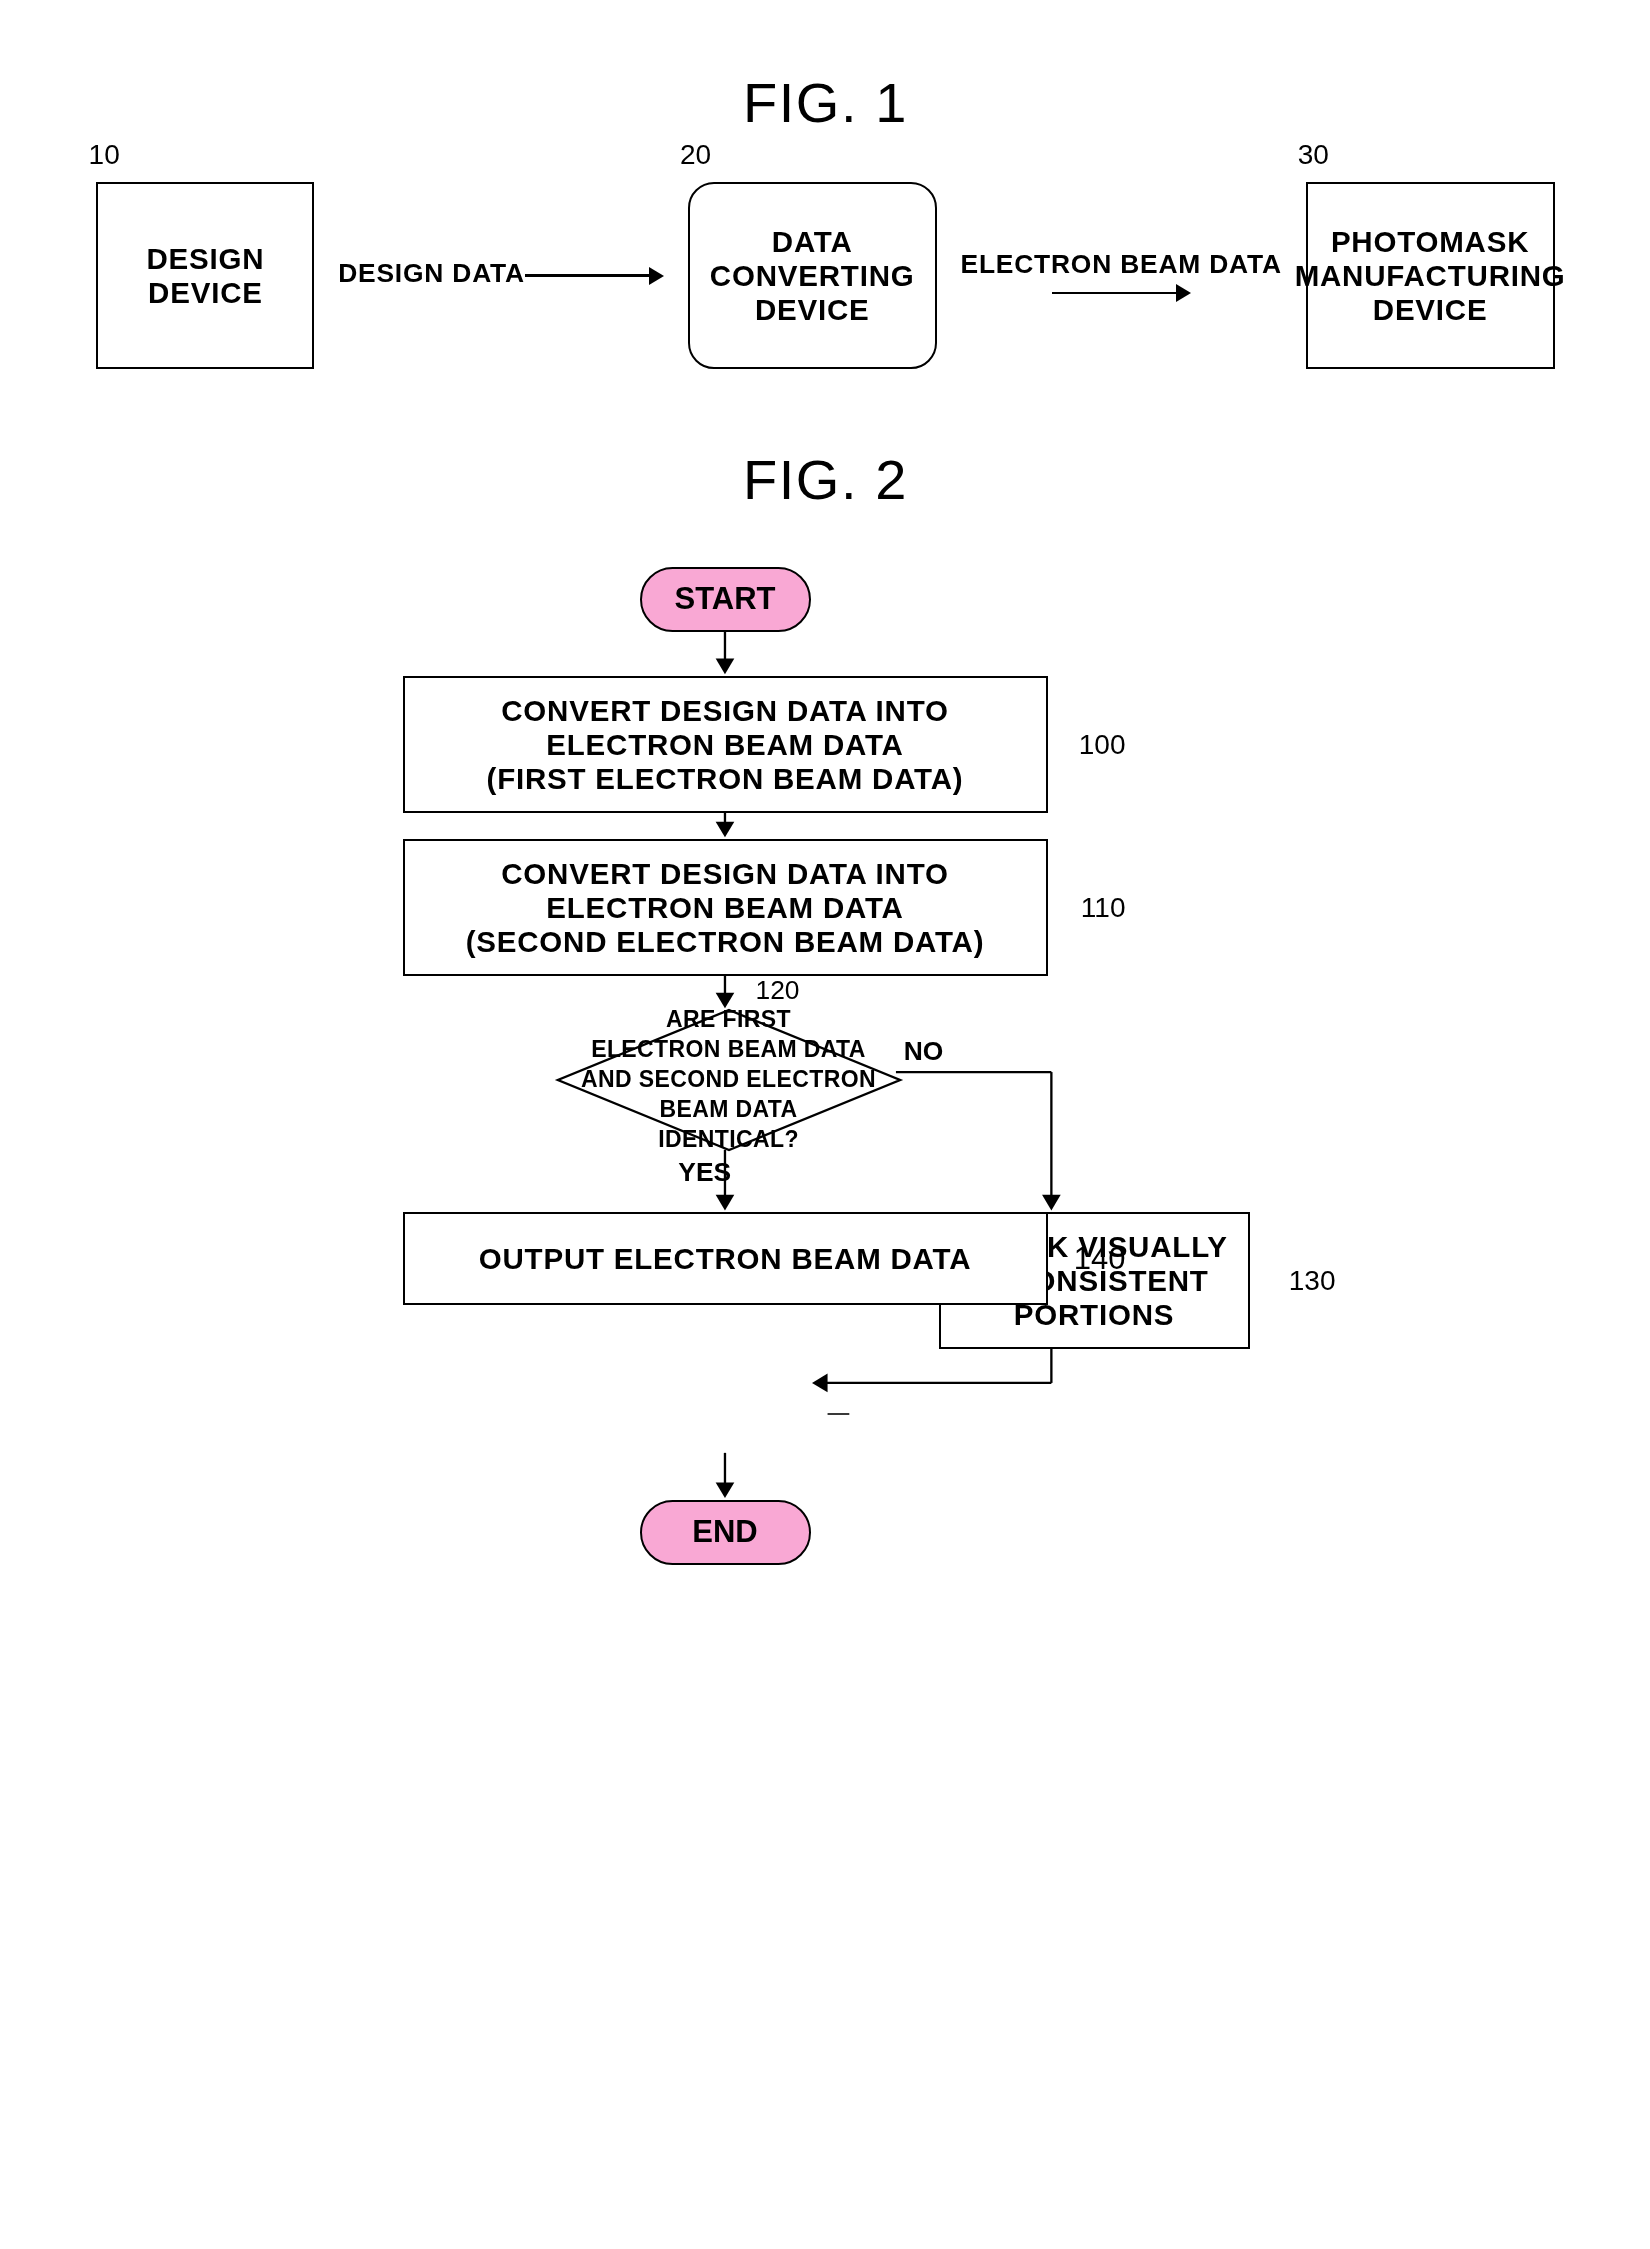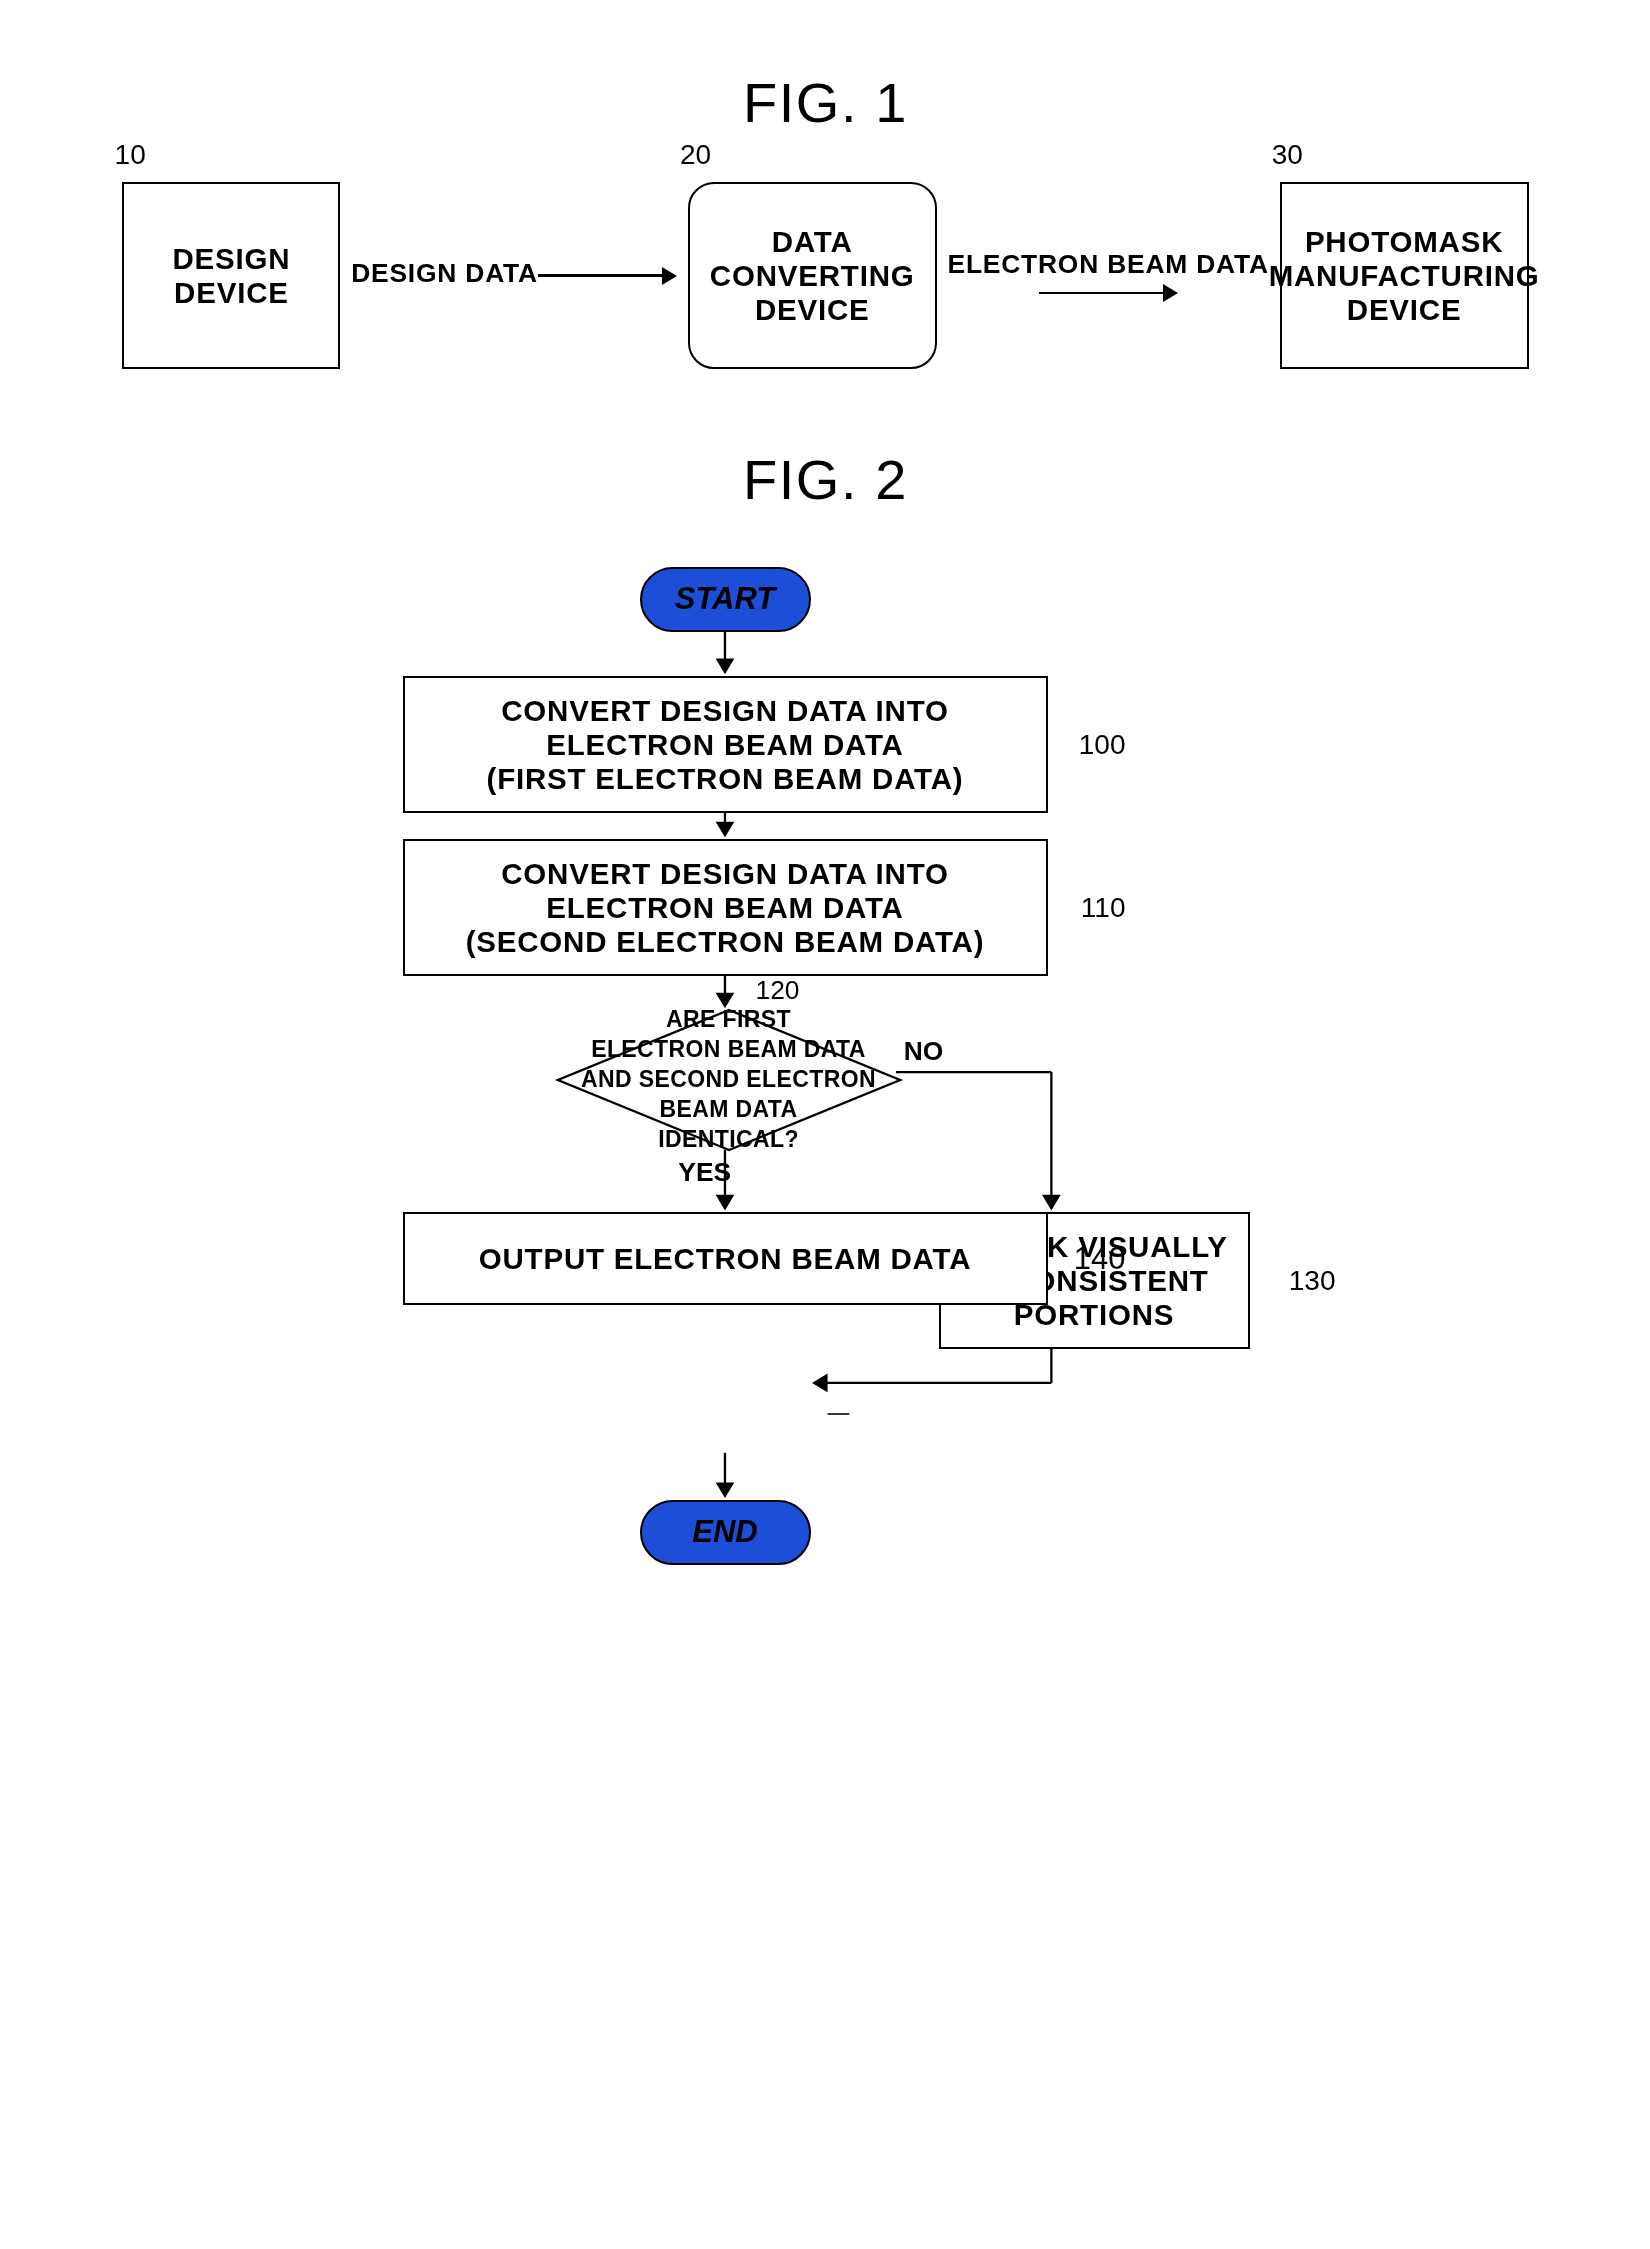--- a/index.html
+++ b/index.html
@@ -26,21 +26,21 @@
       font-size: 56px;
       font-weight: normal;
       letter-spacing: 1.6px;
       margin-bottom: 47px;
     }
 
     .fig1-container {
       display: flex;
       align-items: center;
       justify-content: center;
-      gap: 3px;
+      gap: 16px;
       margin-bottom: 78px;
       position: relative;
     }
 
     .box {
       border: 2.3px solid #000;
       display: flex;
       align-items: center;
       justify-content: center;
       text-align: center;
@@ -128,23 +128,22 @@
     }
 
     .oval {
       border: 2.3px solid #000;
       border-radius: 47px;
       display: flex;
       align-items: center;
       justify-content: center;
       font-size: 31px;
       font-weight: bold;
-      background: #1d4ed8;
+      background: #f9a8d4;
       padding: 14px 39px;
-      font-style: italic;
     }
 
     .diamond {
       width: 342px;
       height: 264px;
       position: relative;
       display: flex;
       align-items: center;
       justify-content: center;
     }

